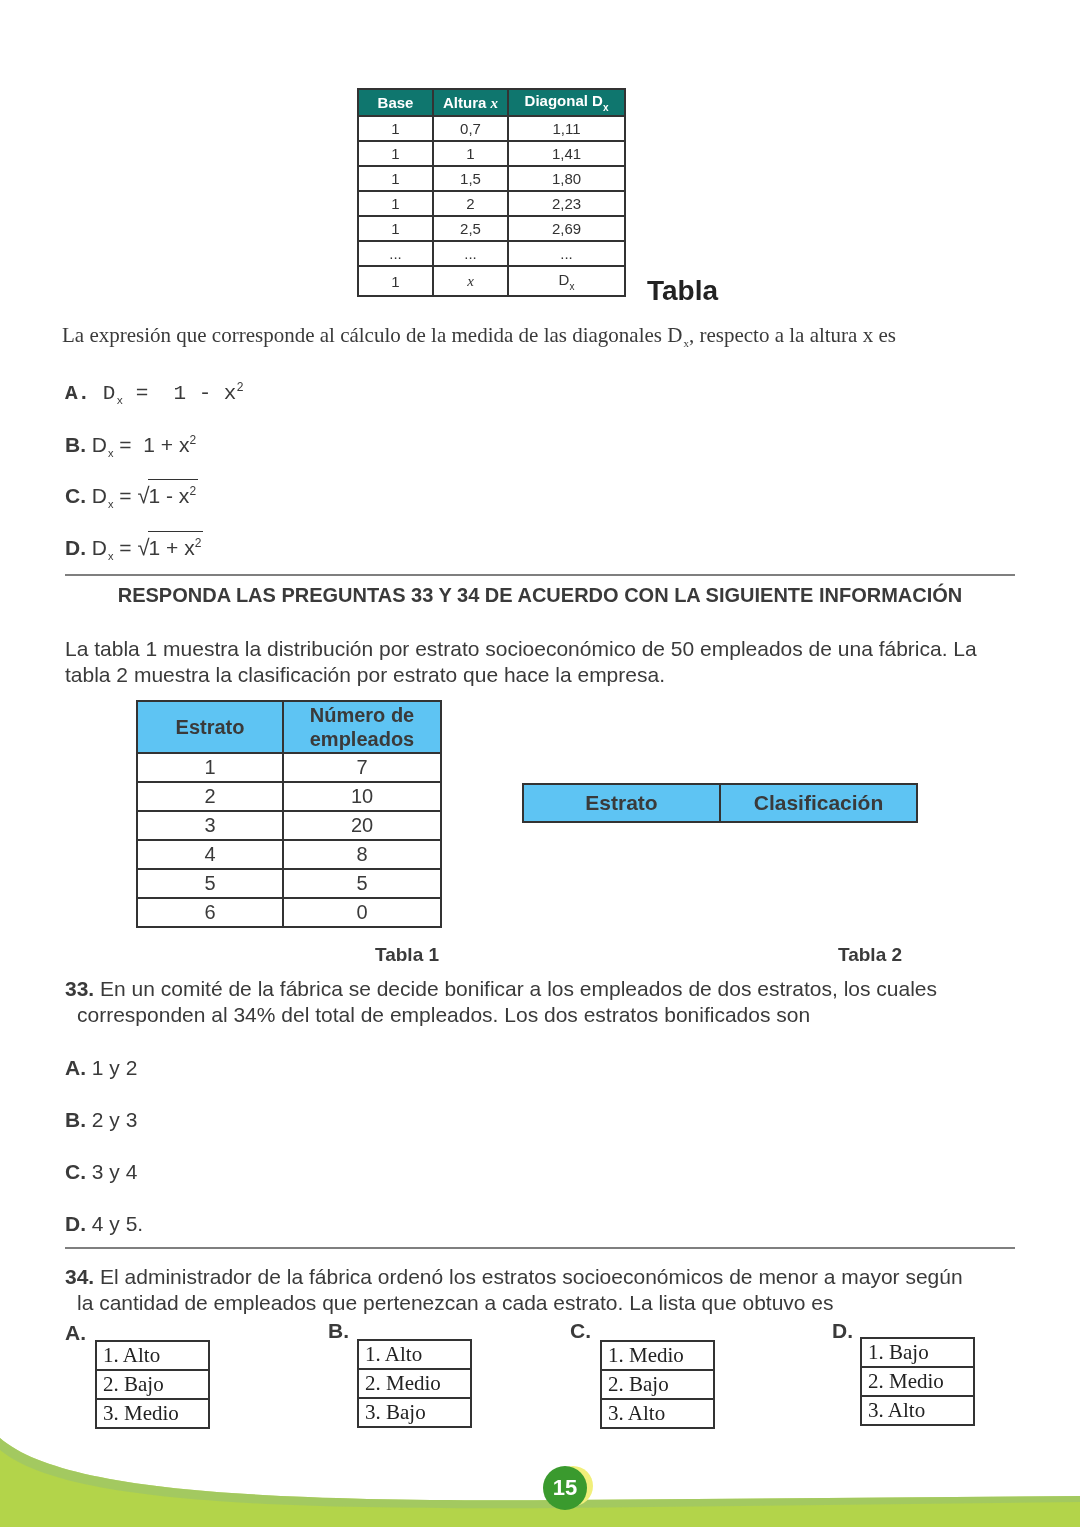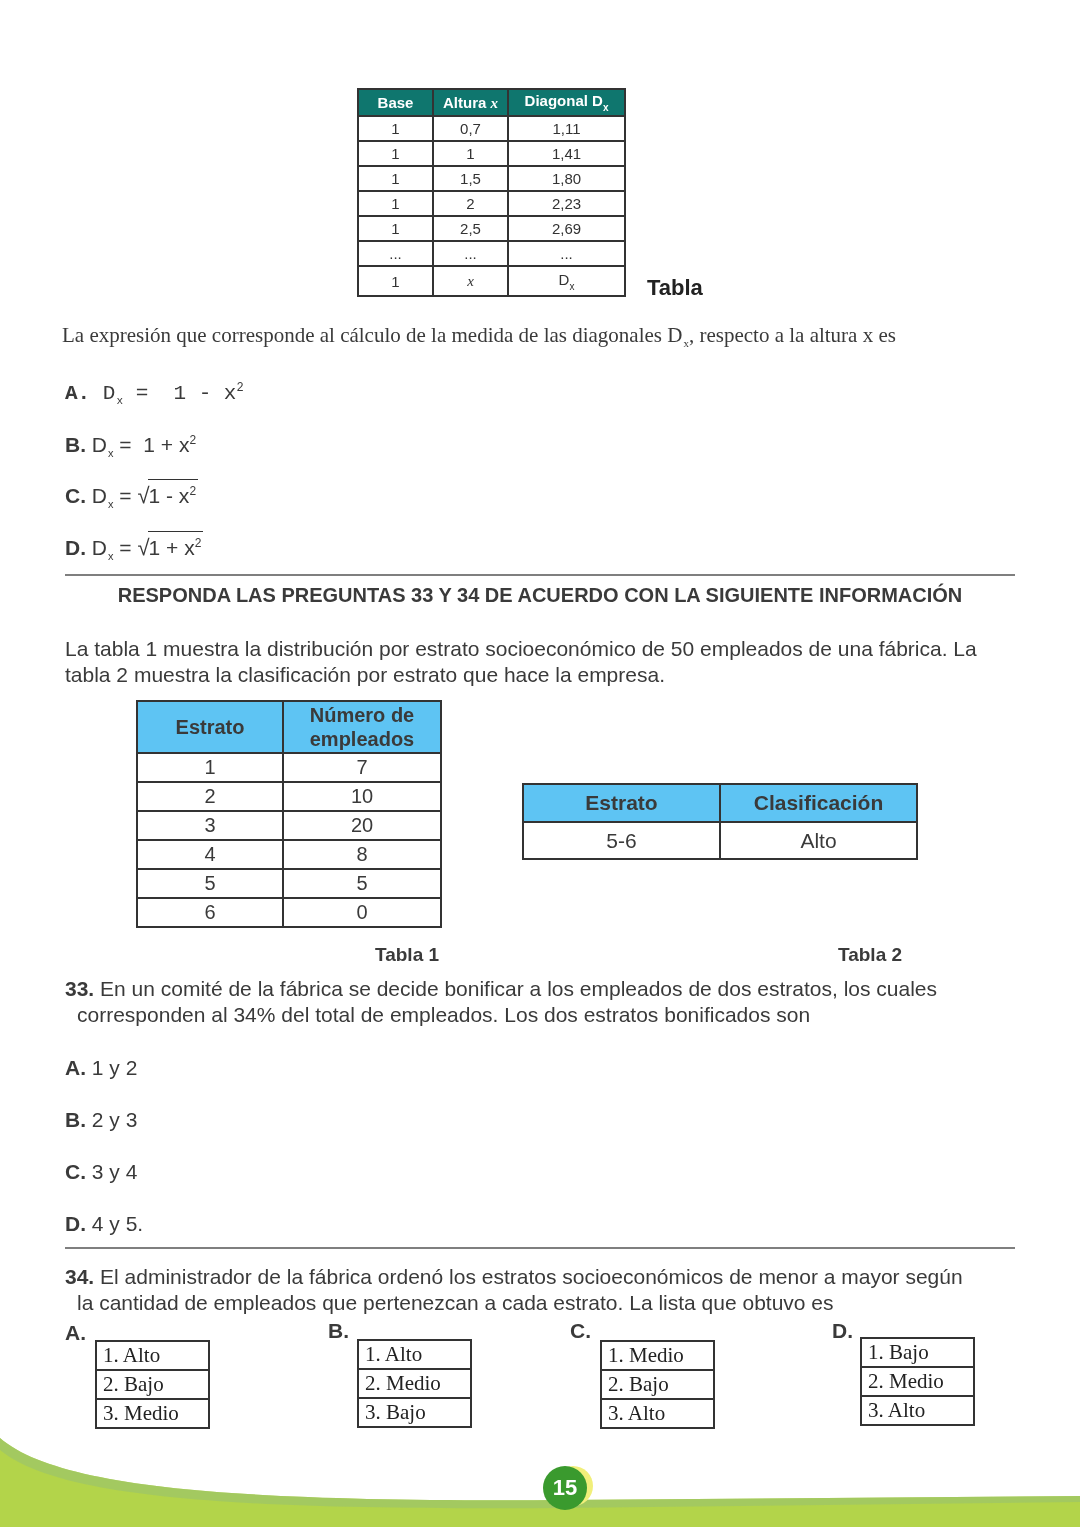--- a/index.html
+++ b/index.html
@@ -95,21 +95,21 @@
         <td>...</td>
         <td>...</td>
       </tr>
   <tr style="height:30px">
         <td>1</td>
         <td class="ital">x</td>
         <td><span>D</span><sub>x</sub></td>
       </tr>
 </tbody>
   </table>
-<div class="abs bold" style="left:647px; top:275px; font-size:22px; color:#222;">Tabla</div>
+<div class="abs bold" style="left:647px; top:275px; font-size:28px; color:#222;">Tabla</div>
 
 <div class="abs txt" style="left:62px; top:322px;font-family:Liberation Serif, serif;">
   <span>La expresión que corresponde al cálculo de la medida de las diagonales D</span><sub class="x">x</sub><span>, respecto a la altura x es</span>
 </div>
 
 <div class="abs txt" style="left:65px; top:375px;font-family:Liberation Mono, monospace;">
   <span class="bold">A.</span> <span>D</span><sub class="x">x</sub><span style="white-space:pre"> =  1 - x</span><sup class="sq">2</sup>
 </div>
 <div class="abs txt" style="left:65px; top:427px;">
   <span class="bold">B.</span> <span>D</span><sub class="x">x</sub><span style="white-space:pre"> =  1 + x</span><sup class="sq">2</sup>
@@ -161,24 +161,20 @@
 </tbody>
   </table>
 <div class="abs caption" style="left:375px; top:944px;">Tabla 1</div>
 
 <table class="t2">
   <tbody>
       <tr>
     <th>Estrato</th>
     <th>Clasificación</th>
   </tr>
-  <tr>
-        <td>5-6</td>
-        <td>Alto</td>
-      </tr>
 </tbody>
   </table>
 <div class="abs caption" style="left:838px; top:944px;">Tabla 2</div>
 
 <div class="abs txt" style="left:65px; top:976px;"><span class="bold">33.</span><span> En un comité de la fábrica se decide bonificar a los empleados de dos estratos, los cuales</span></div>
 <div class="abs txt" style="left:65px; top:1002px;margin-left:12px;">corresponden al 34% del total de empleados. Los dos estratos bonificados son</div>
 
 <div class="abs txt" style="left:65px; top:1055px;"><span class="bold">A.</span><span> 1 y 2</span></div>
 <div class="abs txt" style="left:65px; top:1107px;"><span class="bold">B.</span><span> 2 y 3</span></div>
 <div class="abs txt" style="left:65px; top:1159px;"><span class="bold">C.</span><span> 3 y 4</span></div>

